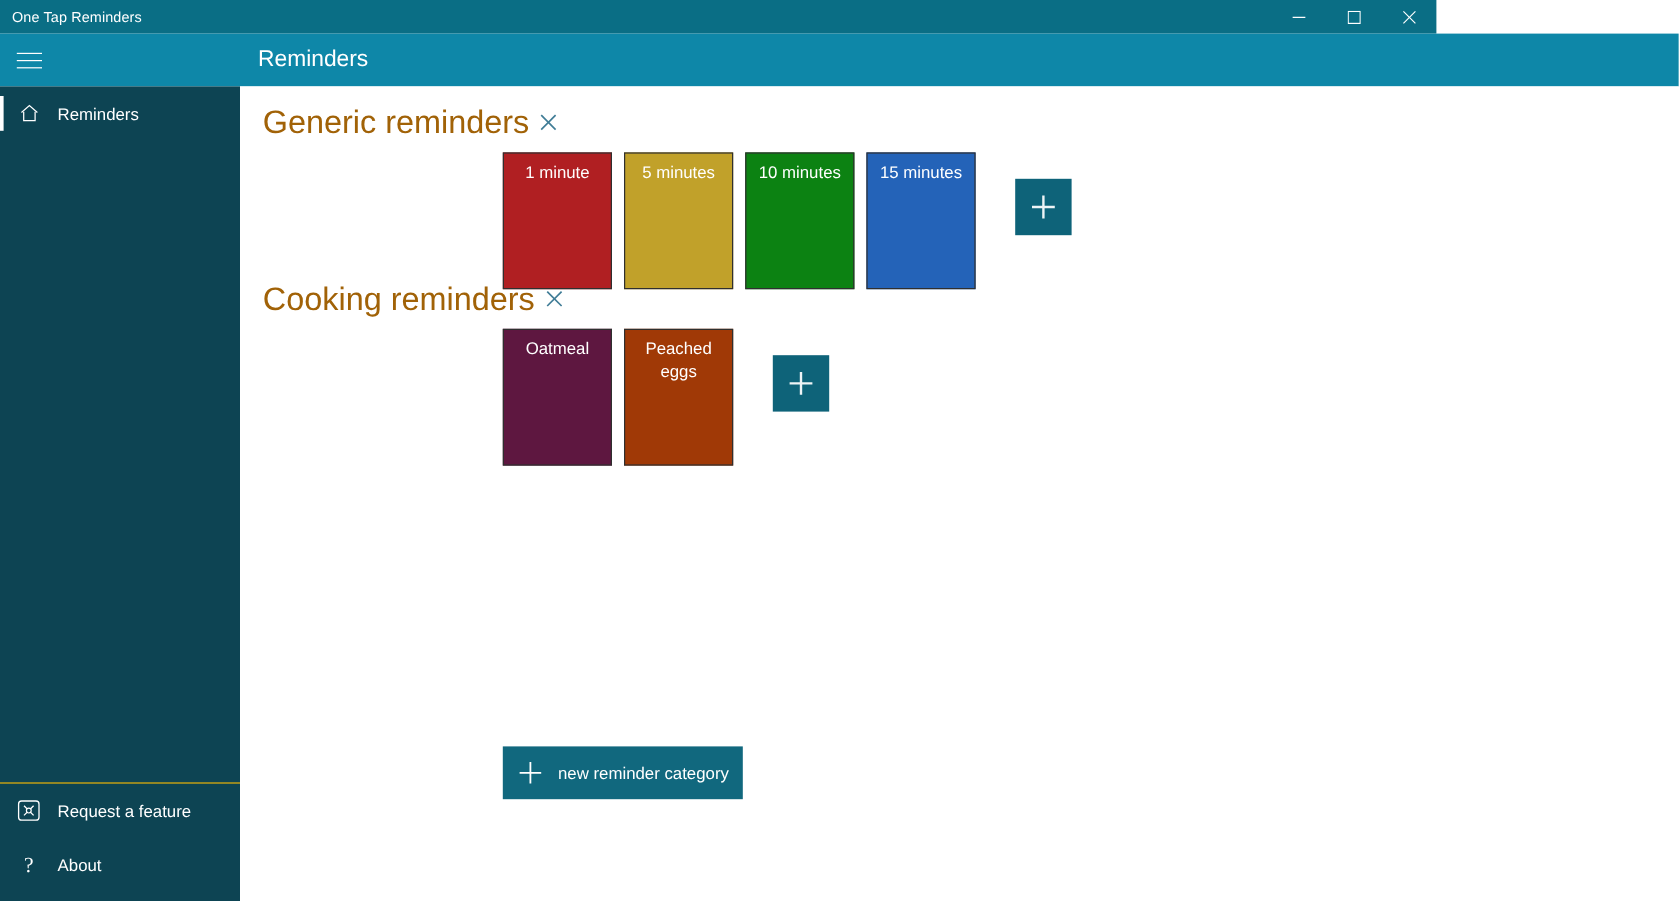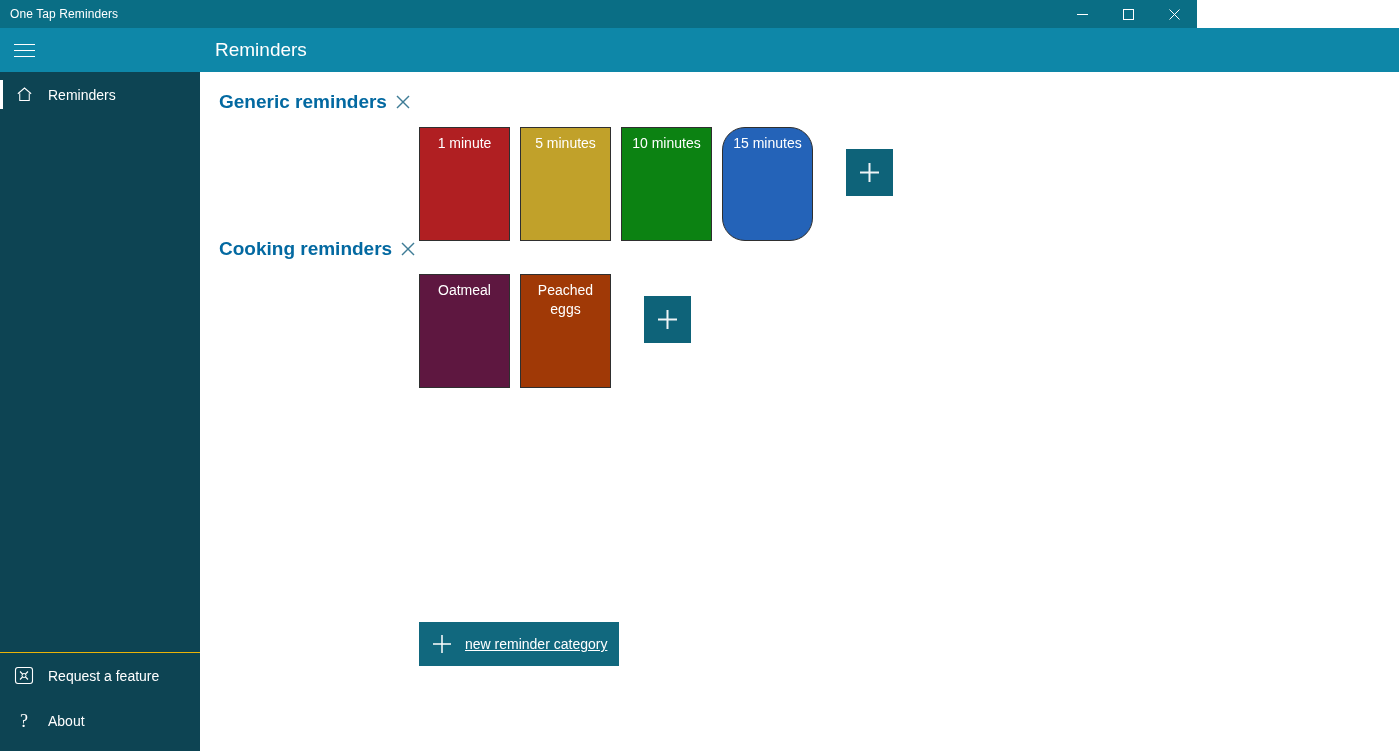--- a/index.html
+++ b/index.html
@@ -139,23 +139,23 @@
   }
 
   .section { position: relative; }
   .section-head {
     display: flex;
     align-items: center;
     padding-left: 19px;
     height: 36px;
   }
   .section-title {
-    font-size: 19px;
-    font-weight: 700;
-    color: #0369a1;
+    font-size: 27px;
+    font-weight: 400;
+    color: #a16207;
     white-space: nowrap;
   }
   .section-close {
     margin-left: 6px;
     width: 20px; height: 20px;
     display: flex;
     align-items: center;
     justify-content: center;
   }
   .section-close svg { display: block; }
@@ -214,21 +214,20 @@
     width: 46px;
     min-width: 46px;
     display: flex;
     align-items: center;
     justify-content: center;
   }
   .nc-plus svg { display: block; }
   .nc-label {
     font-size: 14px;
     white-space: nowrap;
-    text-decoration: underline;
   }
 </style>
 </head>
 <body>
 
 <div id="app">
 
   <div class="titlebar">
     <span class="titlebar-text">One Tap Reminders</span>
     <span class="titlebar-spacer"></span>
@@ -314,21 +313,21 @@
         <div class="tile-row">
           <div class="tile" style="background: rgb(176, 31, 34);">
             <div class="tile-label">1 minute</div>
           </div>
           <div class="tile" style="background: rgb(193, 161, 42); padding-left: 27px;">
             <div class="tile-label">5 minutes</div>
           </div>
           <div class="tile" style="background: rgb(12, 130, 18);">
             <div class="tile-label">10 minutes</div>
           </div>
-          <div class="tile" style="background: rgb(36, 99, 184); border-radius: 23px;">
+          <div class="tile" style="background: rgb(36, 99, 184);">
             <div class="tile-label">15 minutes</div>
           </div>
           <div class="add-tile">
             <svg width="25" height="25" viewBox="0 0 25 25">
               <line x1="12.5" y1="3" x2="12.5" y2="22" stroke="#eef4f6" stroke-width="2"></line>
               <line x1="3" y1="12.5" x2="22" y2="12.5" stroke="#eef4f6" stroke-width="2"></line>
             </svg>
           </div>
         </div>
       </div>

